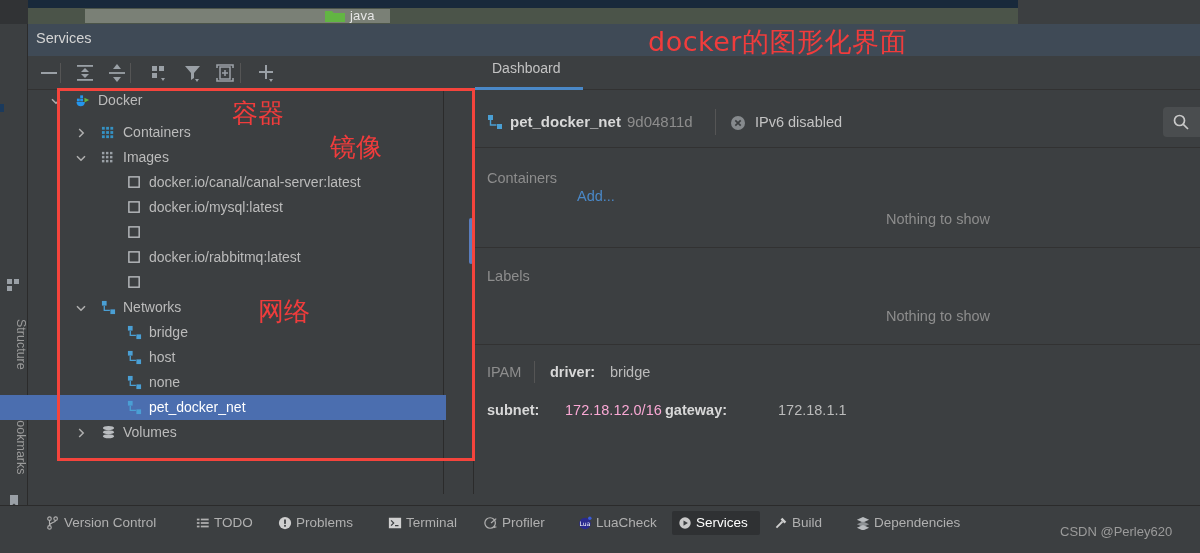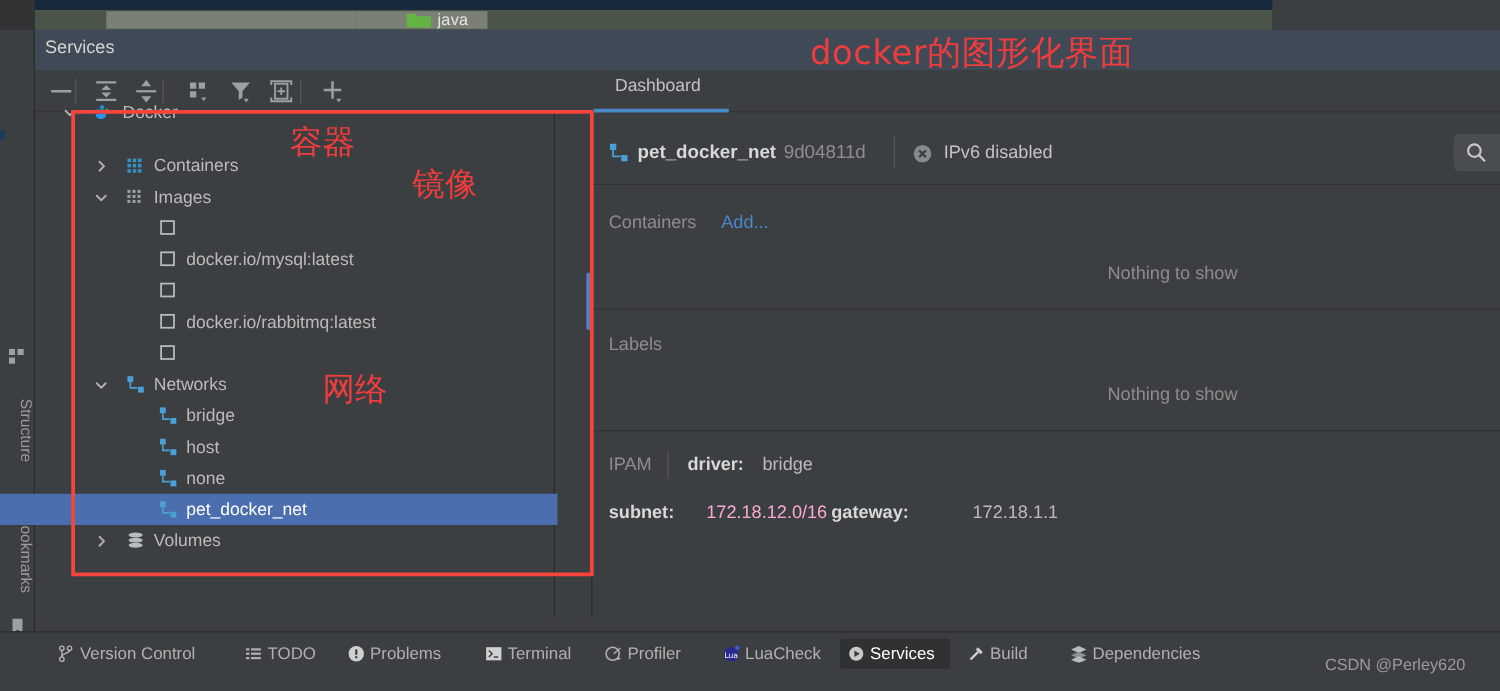--- a/index.html
+++ b/index.html
@@ -90,21 +90,21 @@
   #net-id { left:627px; top:113px; font-size:15px; color:#8d8d8d; }
   #head-sep { left:715px; top:109px; width:1px; height:26px; background:#555; }
   #ipv6-icon { left:730px; top:115px; width:16px; height:16px; }
   #ipv6-label { left:755px; top:114px; font-size:14.5px; color:#c3c3c3; }
   #search-btn { left:1163px; top:107px; width:37px; height:30px; background:#4a4d4f;
                 border-radius:4px 0 0 4px; }
 
   #sec-containers { left:475px; top:148px; width:725px; height:100px;
                     border-bottom:1px solid #323232; }
   #lbl-containers { left:487px; top:170px; font-size:14.5px; color:#8d8d8d; }
-  #link-add { left:577px; top:170px; font-size:14.5px; color:#4a88c7; cursor:pointer; }
+  #link-add { left:577px; top:188px; font-size:14.5px; color:#4a88c7; cursor:pointer; }
   #empty-1 { left:886px; top:211px; font-size:14.5px; color:#8d8d8d; }
 
   #sec-labels { left:475px; top:248px; width:725px; height:97px;
                 border-bottom:1px solid #323232; }
   #lbl-labels { left:487px; top:268px; font-size:14.5px; color:#8d8d8d; }
   #empty-2 { left:886px; top:308px; font-size:14.5px; color:#8d8d8d; }
 
   #sec-ipam { left:475px; top:345px; width:725px; height:149px; }
   #lbl-ipam { left:487px; top:364px; font-size:14.5px; color:#8d8d8d; }
   #ipam-sep { left:534px; top:361px; width:1px; height:22px; background:#555; }
@@ -198,21 +198,21 @@
 <div class="tb-sep" style="left:240px"></div>
 <svg class="tb-btn" style="left:254px" viewBox="0 0 26 26">
   <path d="M12 5v14M5 12h14" stroke="#9aa0a6" stroke-width="2"></path>
   <path d="M15 19l4 0-2 3z" fill="#9aa0a6"></path>
 </svg>
 
 <div class="abs" id="tree-panel"></div>
 <div class="abs" id="tree-vline"></div>
 
 <div id="tree-rows-host">
-    <div class="tree-row" style="top: 77px; padding-left: 15px;">
+    <div class="tree-row" style="top: 88px; padding-left: 15px;">
       <svg class="twisty" viewBox="0 0 12 12" style="left: 50px;">
         <path d="M2 4.2l4 4 4-4" stroke="#b0b0b0" stroke-width="1.5" fill="none"></path>
       </svg>
       <svg viewBox="0 0 16 16" class="trow-icon" style="left:76px">
         <rect x="1" y="6" width="3" height="3" fill="#2496ed"></rect>
         <rect x="4.5" y="6" width="3" height="3" fill="#2496ed"></rect>
         <rect x="4.5" y="2.5" width="3" height="3" fill="#2496ed"></rect>
         <path d="M0.5 9.5h9c0 3-2 4.5-4.5 4.5S0.5 12.5 0.5 9.5z" fill="#2496ed"></path>
         <path d="M9 5l5 2.5L9 10z" fill="#62b543"></path>
       </svg>
@@ -249,20 +249,21 @@
         <rect x="1" y="10.6" width="2.6" height="2.6" fill="#9aa0a6"></rect>
         <rect x="5.3" y="10.6" width="2.6" height="2.6" fill="#9aa0a6"></rect>
         <rect x="9.6" y="10.6" width="2.6" height="2.6" fill="#9aa0a6"></rect>
       </svg>
       <span class="trow-label" style="left: 123px;">Images</span>
     </div>
     <div class="tree-row" style="top: 170px;">
       <svg viewBox="0 0 16 16" class="trow-icon" style="left:127px">
         <rect x="2" y="2" width="11" height="11" stroke="#b9bcbf" stroke-width="1.5" fill="none"></rect>
       </svg>
+      <span class="trow-label" style="left: 149px;">docker.io/canal/canal-server:latest</span>
     </div>
     <div class="tree-row" style="top: 195px; padding-left: 40px;">
       <svg viewBox="0 0 16 16" class="trow-icon" style="left:127px">
         <rect x="2" y="2" width="11" height="11" stroke="#b9bcbf" stroke-width="1.5" fill="none"></rect>
       </svg>
       <span class="trow-label" style="left: 149px;">docker.io/mysql:latest</span>
     </div>
     <div class="tree-row" style="top: 220px;">
       <svg viewBox="0 0 16 16" class="trow-icon" style="left:127px">
         <rect x="2" y="2" width="11" height="11" stroke="#b9bcbf" stroke-width="1.5" fill="none"></rect>

